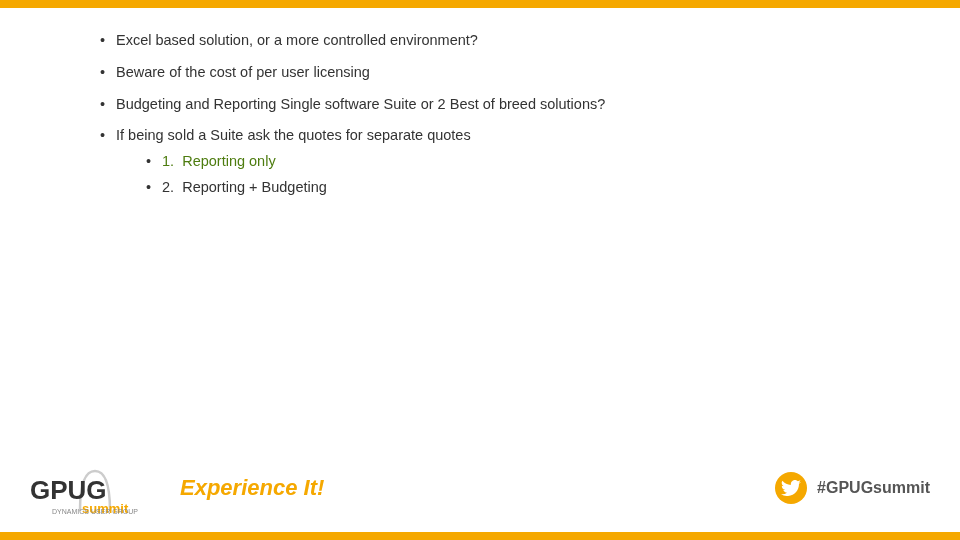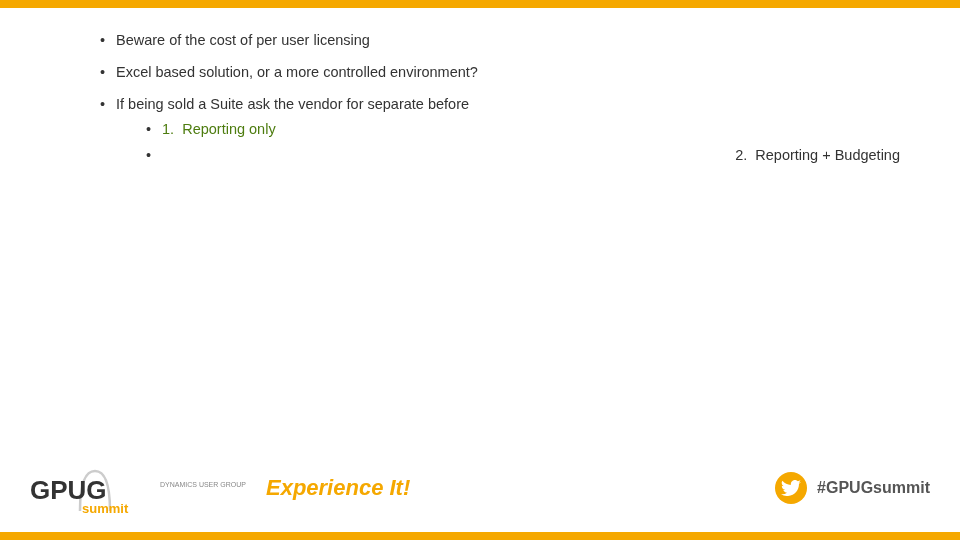--- a/index.html
+++ b/index.html
@@ -114,50 +114,53 @@
     }
 
     .hashtag-text {
       font-size: 16px;
       font-weight: 600;
       color: #555555;
     }
 
     .logo-container {
       display: flex;
-      flex-direction: row;
+      flex-direction: column;
       align-items: center;
     }
 
     .arch-svg {
       margin-bottom: 0px;
     }
   </style>
 </head>
 <body>
 
 <div class="top-bar"></div>
 
 <div class="content">
 
   <ul class="bullet-list">
     <li>
-      <span>Beware of the cost of per user licensing</span>
-    </li>
-    <li>
       <span>Excel based solution, or a more controlled environment?</span>
     </li>
     <li>
-      <span>If being sold a Suite ask the vendor for separate before</span>
+      <span>Beware of the cost of per user licensing</span>
+    </li>
+    <li style="margin-top:6px;">
+      <span>Budgeting and Reporting Single software Suite or 2 Best of breed solutions?</span>
+    </li>
+    <li>
+      <span>If being sold a Suite ask the quotes for separate quotes</span>
       <ol style="list-style:none; padding-left:30px; margin-top:4px;">
         <li style="font-size:14.5px; color:#4d7c0f; margin-bottom:4px; line-height:1.5;">
           <span>1.</span>
           &nbsp;<span>Reporting only</span>
         </li>
-        <li style="font-size:14.5px; color:#333; line-height:1.5;text-align:right;">
+        <li style="font-size:14.5px; color:#333; line-height:1.5;">
           <span>2.</span>
           &nbsp;<span>Reporting + Budgeting</span>
         </li>
       </ol>
     </li>
   </ul>
 </div>
 
 <div class="footer">
 

